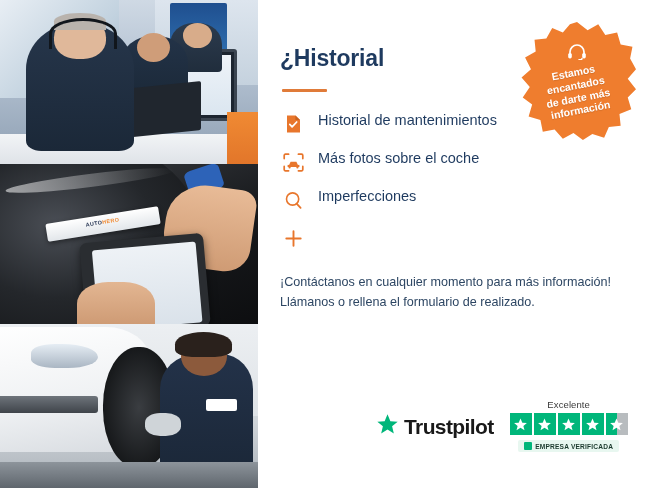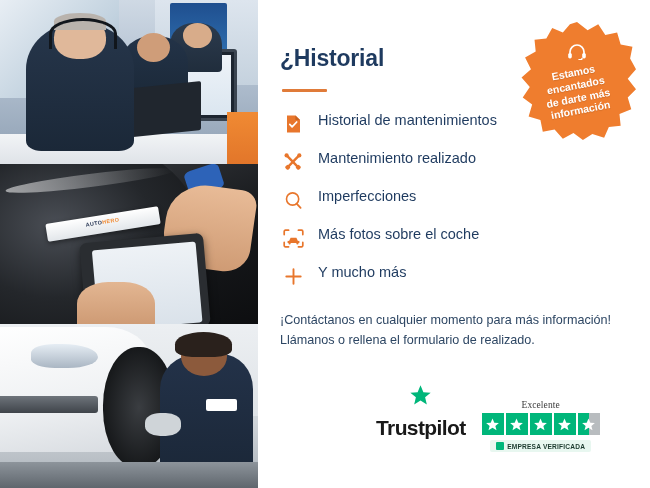--- a/index.html
+++ b/index.html
@@ -148,24 +148,24 @@
   ul.features{list-style:none;margin:0;padding:0;}
   ul.features li{display:flex;align-items:flex-start;margin-bottom:14px;}
   .ico{width:26px;height:24px;flex:0 0 26px;display:flex;align-items:center;
     justify-content:center;margin-right:12px;}
   .flabel{color:#1e3a5f;font-size:14.5px;line-height:1.2;}
 
   .para{margin:22px 0 12px 0;color:#2d4663;font-size:12.6px;line-height:1.62;max-width:345px;}
 
   
   .tp{position:absolute;left:118px;bottom:36px;display:flex;align-items:flex-end;gap:16px;}
-  .tp-logo{display:flex;align-items:center;gap:5px;padding-bottom:12px;flex-direction:column;}
+  .tp-logo{display:flex;align-items:center;gap:5px;padding-bottom:12px;}
   .tp-word{font-size:21px;font-weight:700;color:#191919;letter-spacing:-.6px;}
   .tp-right{display:flex;flex-direction:column;align-items:center;}
-  .tp-ex{font-size:9.5px;color:#3a3a3a;margin-bottom:3px;letter-spacing:.1px;font-family:Liberation Serif, serif;}
+  .tp-ex{font-size:9.5px;color:#3a3a3a;margin-bottom:3px;letter-spacing:.1px;}
   .stars{display:flex;gap:2px;}
   .star{width:22px;height:22px;background:#00b67a;display:flex;align-items:center;
     justify-content:center;position:relative;}
   .star.half{background:linear-gradient(90deg,#00b67a 0 50%,#b8bcbf 50% 100%);}
   .verif{margin-top:5px;display:flex;align-items:center;gap:3px;
     background:#e8f7f0;border-radius:2px;padding:2px 6px;}
   .verif .chk{width:8px;height:8px;background:#00b67a;border-radius:1px;
     display:flex;align-items:center;justify-content:center;}
   .verif .vt{font-size:6.6px;font-weight:700;color:#1c3a2e;letter-spacing:.2px;}
 </style>
@@ -257,64 +257,50 @@
         <span class="ico">
           <svg width="17" height="20" viewBox="0 0 17 20" aria-hidden="true">
             <path d="M2 1.5h8.5L15 6v12.5H2z" fill="#e8762c"></path>
             <path d="M10.4 1.5 15 6h-4.6z" fill="#c9611f"></path>
             <path d="M4.8 10.4l2.3 2.4 4.6-4.8" fill="none" stroke="#ffffff" stroke-width="1.7" stroke-linecap="round" stroke-linejoin="round"></path>
           </svg>
         </span>
         <span class="flabel">Historial de mantenimientos</span>
       </li>
 
-      <li>
-        <span class="ico">
-          <svg width="20" height="20" viewBox="0 0 20 20" aria-hidden="true">
-            <path d="M3.4 3.2l11.4 11.6" stroke="#e8762c" stroke-width="2.4" stroke-linecap="round"></path>
-            <path d="M16.4 3.2L5 14.8" stroke="#e8762c" stroke-width="2.4" stroke-linecap="round"></path>
-            <circle cx="3.6" cy="3.4" r="2.1" fill="#e8762c"></circle>
-            <circle cx="16.3" cy="3.4" r="2.1" fill="#e8762c"></circle>
-            <rect x="13.2" y="13.1" width="4.3" height="4.3" rx="1.3" fill="#e8762c" transform="rotate(45 15.3 15.2)"></rect>
-            <rect x="2.6" y="13.1" width="4.3" height="4.3" rx="1.3" fill="#e8762c" transform="rotate(45 4.7 15.2)"></rect>
-          </svg>
-        </span>
-        <span class="flabel">Mantenimiento realizado</span>
-      </li>
-
-      <li>
-        <span class="ico">
-          <svg width="19" height="19" viewBox="0 0 19 19" aria-hidden="true">
-            <circle cx="8.6" cy="8" r="6.1" fill="none" stroke="#e8762c" stroke-width="1.6"></circle>
-            <path d="M12.6 12.6l4 4.2" stroke="#e8762c" stroke-width="1.8" stroke-linecap="round"></path>
-          </svg>
-        </span>
-        <span class="flabel">Imperfecciones</span>
-      </li>
 
       <li>
         <span class="ico">
           <svg width="21" height="19" viewBox="0 0 21 19" aria-hidden="true">
             <path d="M1.2 5.6V2.4A1.2 1.2 0 0 1 2.4 1.2h3.2M15.4 1.2h3.2a1.2 1.2 0 0 1 1.2 1.2v3.2M19.8 13.4v3.2a1.2 1.2 0 0 1-1.2 1.2h-3.2M5.6 17.8H2.4a1.2 1.2 0 0 1-1.2-1.2v-3.2" fill="none" stroke="#e8762c" stroke-width="1.7" stroke-linecap="round"></path>
             <path d="M4.6 11.9h11.8v2.1H4.6z" fill="#e8762c"></path>
             <path d="M6.1 11.9l1.5-3.1h5.8l1.5 3.1z" fill="#e8762c"></path>
             <circle cx="6.6" cy="14.4" r="1.1" fill="#e8762c"></circle>
             <circle cx="14.4" cy="14.4" r="1.1" fill="#e8762c"></circle>
           </svg>
         </span>
         <span class="flabel">Más fotos sobre el coche</span>
       </li>
 
       <li>
         <span class="ico">
           <svg width="19" height="19" viewBox="0 0 19 19" aria-hidden="true">
+            <circle cx="8.6" cy="8" r="6.1" fill="none" stroke="#e8762c" stroke-width="1.6"></circle>
+            <path d="M12.6 12.6l4 4.2" stroke="#e8762c" stroke-width="1.8" stroke-linecap="round"></path>
+          </svg>
+        </span>
+        <span class="flabel">Imperfecciones</span>
+      </li>
+
+      <li>
+        <span class="ico">
+          <svg width="19" height="19" viewBox="0 0 19 19" aria-hidden="true">
             <path d="M9.5 2.3v14.4M2.3 9.5h14.4" stroke="#e8762c" stroke-width="1.9" stroke-linecap="round"></path>
           </svg>
         </span>
-        <span class="flabel">Y mucho más</span>
       </li>
 
     </ul>
 
     <p class="para">
       <span>¡Contáctanos en cualquier momento para más información!</span><br>
       <span>Llámanos o rellena el formulario de realizado.</span>
     </p>
 
     <div class="tp">

